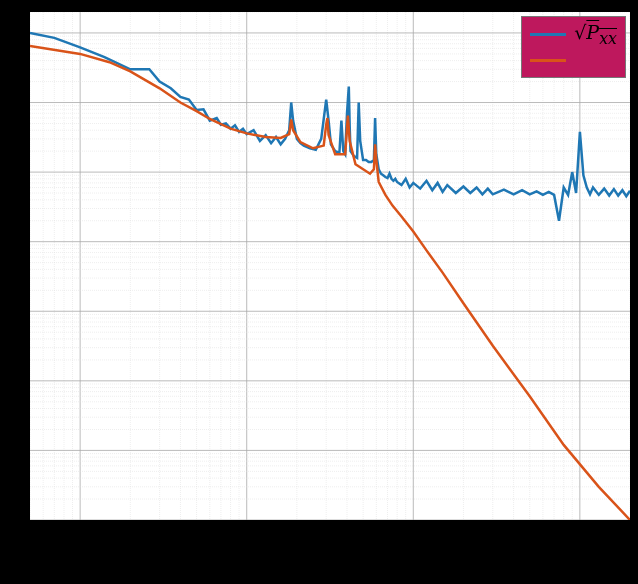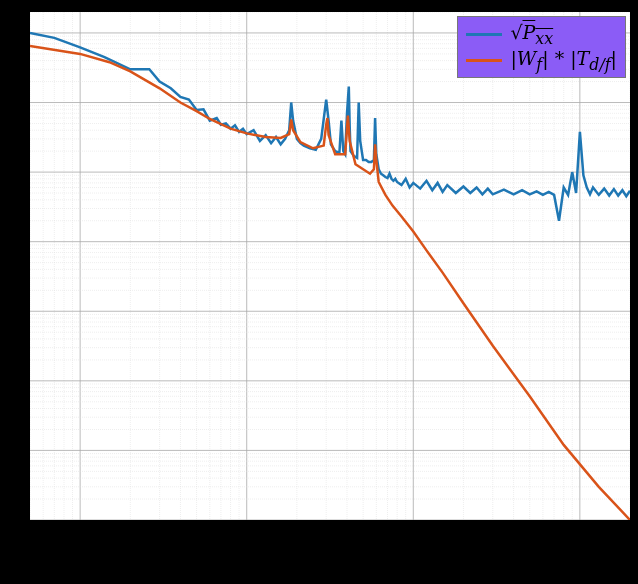--- a/index.html
+++ b/index.html
@@ -1,17 +1,17 @@
 <!DOCTYPE html>
 <html><head>
 <meta charset="utf-8">
 <style>
 html,body{margin:0;padding:0;width:638px;height:584px;background:#000;font-family:'DejaVu Serif','Times New Roman',serif}
 .plot-area{position:absolute;left:28px;top:10px;width:600px;height:508px;background:#fff;border:2px solid #000}
-.legend{position:absolute;right:4px;top:4px;background:#8b5cf6;border:1.5px solid #777;padding:4px 8px;font-size:19px;z-index:10}
+.legend{position:absolute;right:4px;top:4px;background:#be185d;border:1.5px solid #777;padding:4px 8px;font-size:19px;z-index:10}
 .legend-row{display:flex;align-items:center;height:26px}
 .legend-swatch{width:36px;height:3px;margin-right:8px}
 svg{position:absolute;left:0;top:0}
 .grid-major{stroke:#aaa;stroke-width:0.8}
 .grid-minor{stroke:#ddd;stroke-width:0.5;stroke-dasharray:1 1}
 .series{fill:none;stroke-width:2.5}
 .sqrt-sym{text-decoration:overline}
 </style>
 </head>
 <body>
@@ -123,16 +123,15 @@
       <path d="M0.0 34.0 L50.1 41.9 L79.5 50.2 L100.3 59.4 L129.6 76.3 L150.4 90.5 L166.6 99.2 L179.8 107.0 L200.6 116.7 L216.7 121.4 L235.7 125.0 L250.7 125.9 L259.2 122.2 L261.2 107.5 L263.1 118.2 L270.4 130.1 L283.0 136.3 L293.7 133.6 L296.2 112.7 L297.4 106.0 L298.6 123.1 L305.2 142.3 L315.2 142.3 L317.0 116.7 L317.9 103.5 L319.7 129.0 L325.5 152.2 L340.0 161.7 L343.9 157.2 L345.1 132.4 L346.3 147.9 L348.7 170.0 L355.4 182.9 L362.5 193.6 L371.5 204.5 L383.3 219.5 L396.5 238.4 L412.6 260.6 L433.4 291.3 L462.8 333.7 L499.7 384.3 L533.7 432.9 L568.8 474.8 L600.0 508.0 " class="series" stroke="#d95319"></path>
     </svg>
 
   <div class="legend">
     <div class="legend-row">
       <div class="legend-swatch" style="background:#1f77b4"></div>
       <span>√<span class="sqrt-sym"><i>P<sub>xx</sub></i></span></span>
     </div>
     <div class="legend-row">
       <div class="legend-swatch" style="background:#d95319"></div>
-      <span>|<i>W<sub>f</sub></i>|&nbsp;*&nbsp;|<i>T<sub>d/f</sub></i>|</span>
     </div>
   </div>
 </div>
 
 </body></html>

